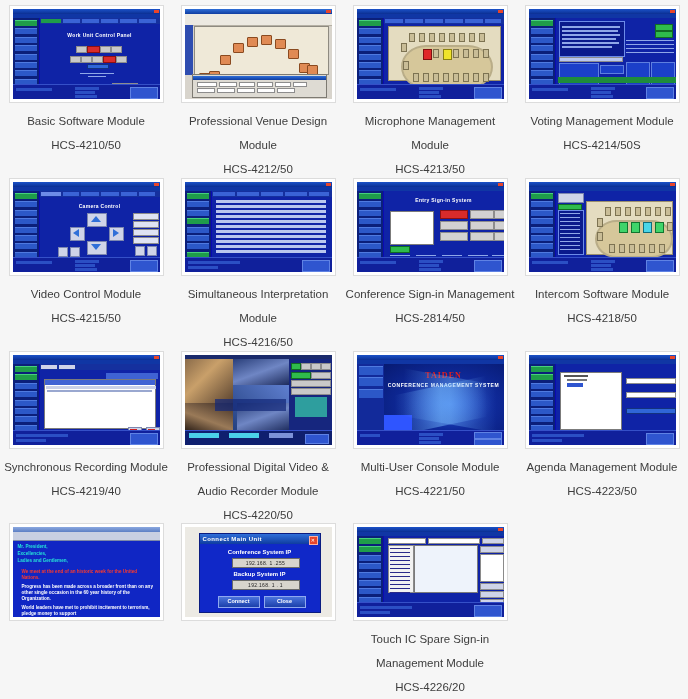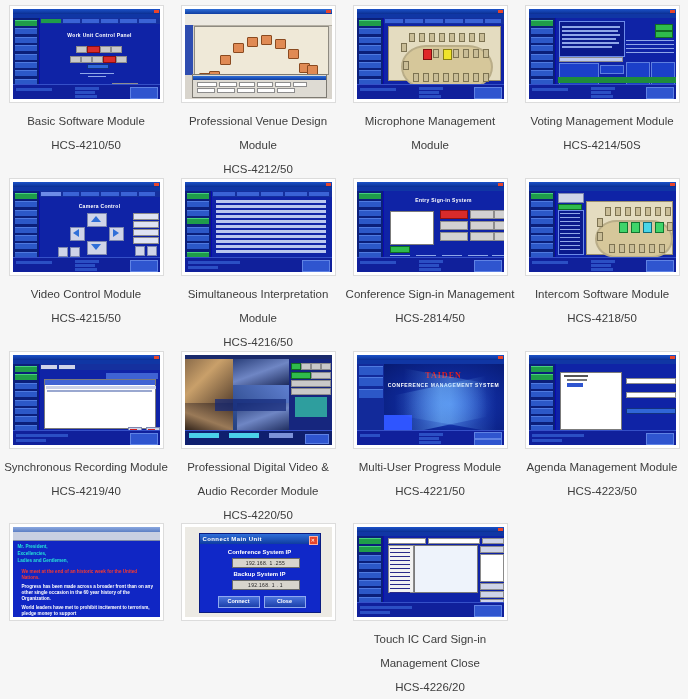--- a/index.html
+++ b/index.html
@@ -336,20 +336,21 @@
           <b style="left:3px;top:3px;width:36px"></b>
           <b style="left:62px;top:2px;width:24px"></b>
             <b style="left:62px;top:6px;width:20px"></b>
             <b style="left:62px;top:10px;width:22px"></b>
           <span class="blk"></span>
         </div>
       </div>
     </div>
     <div class="caption">
       <span>Microphone Management Module</span>
+      <span class="code">HCS-4213/50</span>
     </div>
   </div>
 
   <div class="cell">
     <div class="thumb">
       <div class="shot">
         <div class="titlebar"></div>
           <div class="menubar"></div>
         <div class="sidebar">
           <div class="sbtn green"></div>
@@ -751,21 +752,21 @@
           <b style="left:3px;top:3px;width:20px"></b>
           <b style="left:62px;top:2px;width:24px"></b>
             <b style="left:62px;top:6px;width:20px"></b>
             <b style="left:62px;top:10px;width:22px"></b>
           <span class="blk" style="top:1px;height:5px"></span>
           <span class="blk" style="top:8px;height:5px"></span>
         </div>
       </div>
     </div>
     <div class="caption">
-      <span>Multi-User Progress Module</span>
+      <span>Multi-User Console Module</span>
       <span class="code">HCS-4221/50</span>
     </div>
   </div>
 
 
   <div class="cell">
     <div class="thumb">
       <div class="shot">
         <div class="titlebar"></div>
           <div class="menubar"></div>
@@ -889,18 +890,18 @@
           <div class="pill" style="left:30px;top:70px;width:30px;height:4px;background:#fff"></div>
         </div>
         <div class="statusbar">
           <b style="left:3px;top:3px;width:52px"></b>
             <b style="left:3px;top:8px;width:30px"></b>
           <span class="blk"></span>
         </div>
       </div>
     </div>
     <div class="caption">
-      <span>Touch IC Card Sign-in Management Close</span>
+      <span>Touch IC Spare Sign-in Management Module</span>
       <span class="code">HCS-4226/20</span>
     </div>
   </div>
 
 </div>
 
 </body></html>

